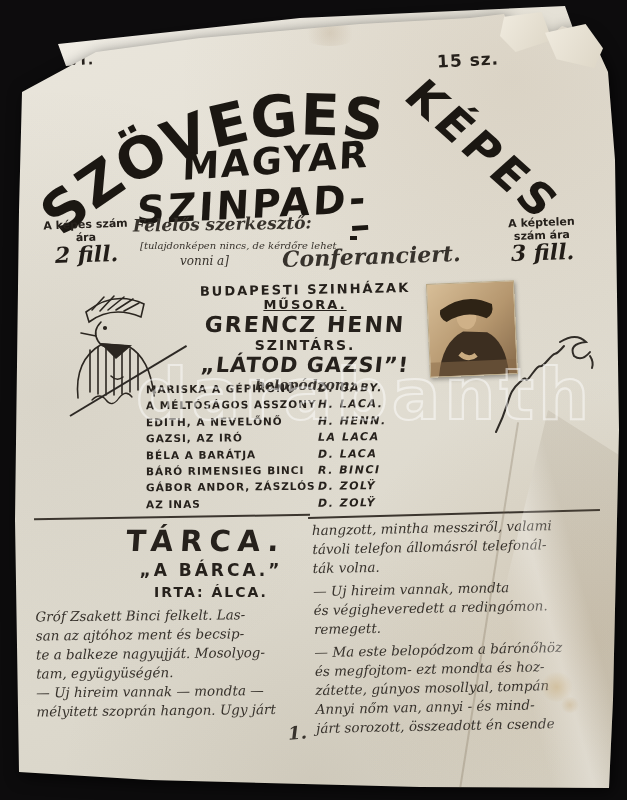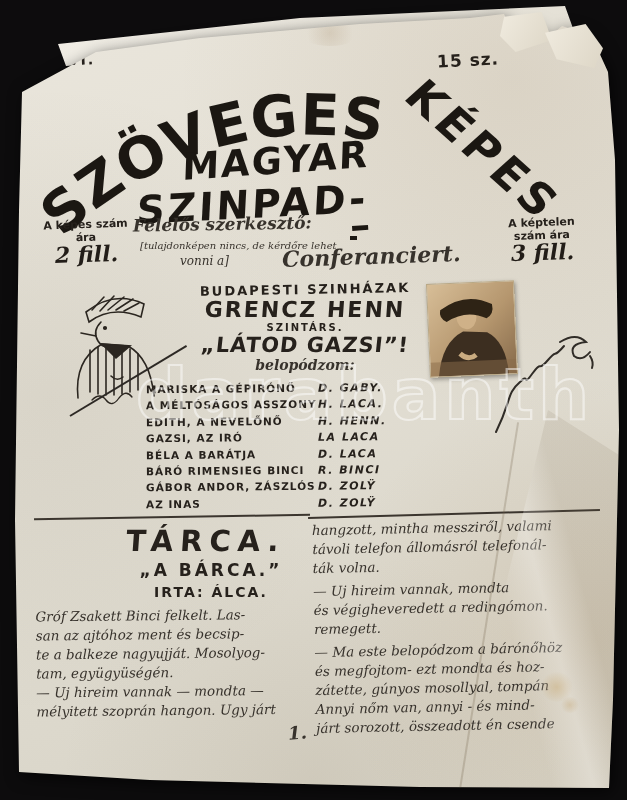--- a/index.html
+++ b/index.html
@@ -48,21 +48,21 @@
   .ed-label{left:133px;top:214px;font-size:17px;font-weight:bold;transform:rotate(-1deg);}
   .ed-note1{left:140px;top:240px;font-size:10px;}
   .ed-note2{left:160px;top:254px;font-size:12px;margin-left:20px;}
   .ed-name{left:282px;top:243px;font-size:22px;font-weight:bold;transform:rotate(-2deg);}
   
   .prog{left:140px;top:272px;width:330px;text-align:center;margin-top:10px;}
   .prog div{margin:0 auto;}
   .p1{font-size:13px;letter-spacing:2px;transform:rotate(-1deg);}
   .p2{font-size:13px;letter-spacing:2px;text-decoration:underline;margin-top:1px;}
   .p3{font-size:22px;letter-spacing:2px;margin-top:1px;transform:skewX(-4deg);}
-  .p4{font-size:10px;letter-spacing:2px;margin-top:1px;}
+  .p4{font-size:14px;letter-spacing:2px;margin-top:1px;}
   .p5{font-size:21px;letter-spacing:1px;margin-top:1px;transform:skewX(-6deg);}
   .p6{font-size:14px;font-family:"DejaVu Serif",serif;font-style:italic;font-weight:bold;margin-top:4px;}
   
   .cast{left:146px;top:380px;width:280px;}
   .cast-row{display:flex;height:16.4px;align-items:center;transform:rotate(-.5deg);}
   .cast-role{width:172px;font-size:10.5px;letter-spacing:1px;white-space:nowrap;}
   .cast-actor{font-size:11px;letter-spacing:1.5px;white-space:nowrap;font-style:italic;}
   
   .photo{left:428px;top:282px;width:86px;height:92px;transform:rotate(-2.5deg);
     box-shadow:1px 2px 4px rgba(0,0,0,.35);border:1px solid #b9a886;}
@@ -144,20 +144,21 @@
       <div class="big ink">3 fill.</div>
     </div>
 
     <div class="abs hw ed-label">Felelős szerkesztő:</div>
     <div class="abs hw ed-note1">[tulajdonképen nincs, de kérdőre lehet</div>
     <div class="abs hw ed-note2">vonni a]</div>
     <div class="abs hw ed-name">Conferanciert.</div>
 
     <div class="abs prog">
       <div class="hp p1">BUDAPESTI SZINHÁZAK</div>
+      <div class="hp p2">MŰSORA.</div>
       <div class="hp p3">GRENCZ HENN</div>
       <div class="hp p4">SZINTÁRS.</div>
       <div class="hp p5">„LÁTOD GAZSI”!</div>
       <div class="p6 hw">belopódzom:</div>
     </div>
 
     <svg class="abs caricature" viewBox="0 0 130 140">
       <g stroke="#2b2620" fill="none" stroke-width="1.6" stroke-linecap="round">
         <path d="M30 32 Q58 10 88 24 L85 37 Q56 25 33 42 Z"></path>
         <path d="M36 30 L48 17 M44 31 L58 16 M52 30 L68 17 M60 30 L77 19 M68 31 L83 23"></path>

